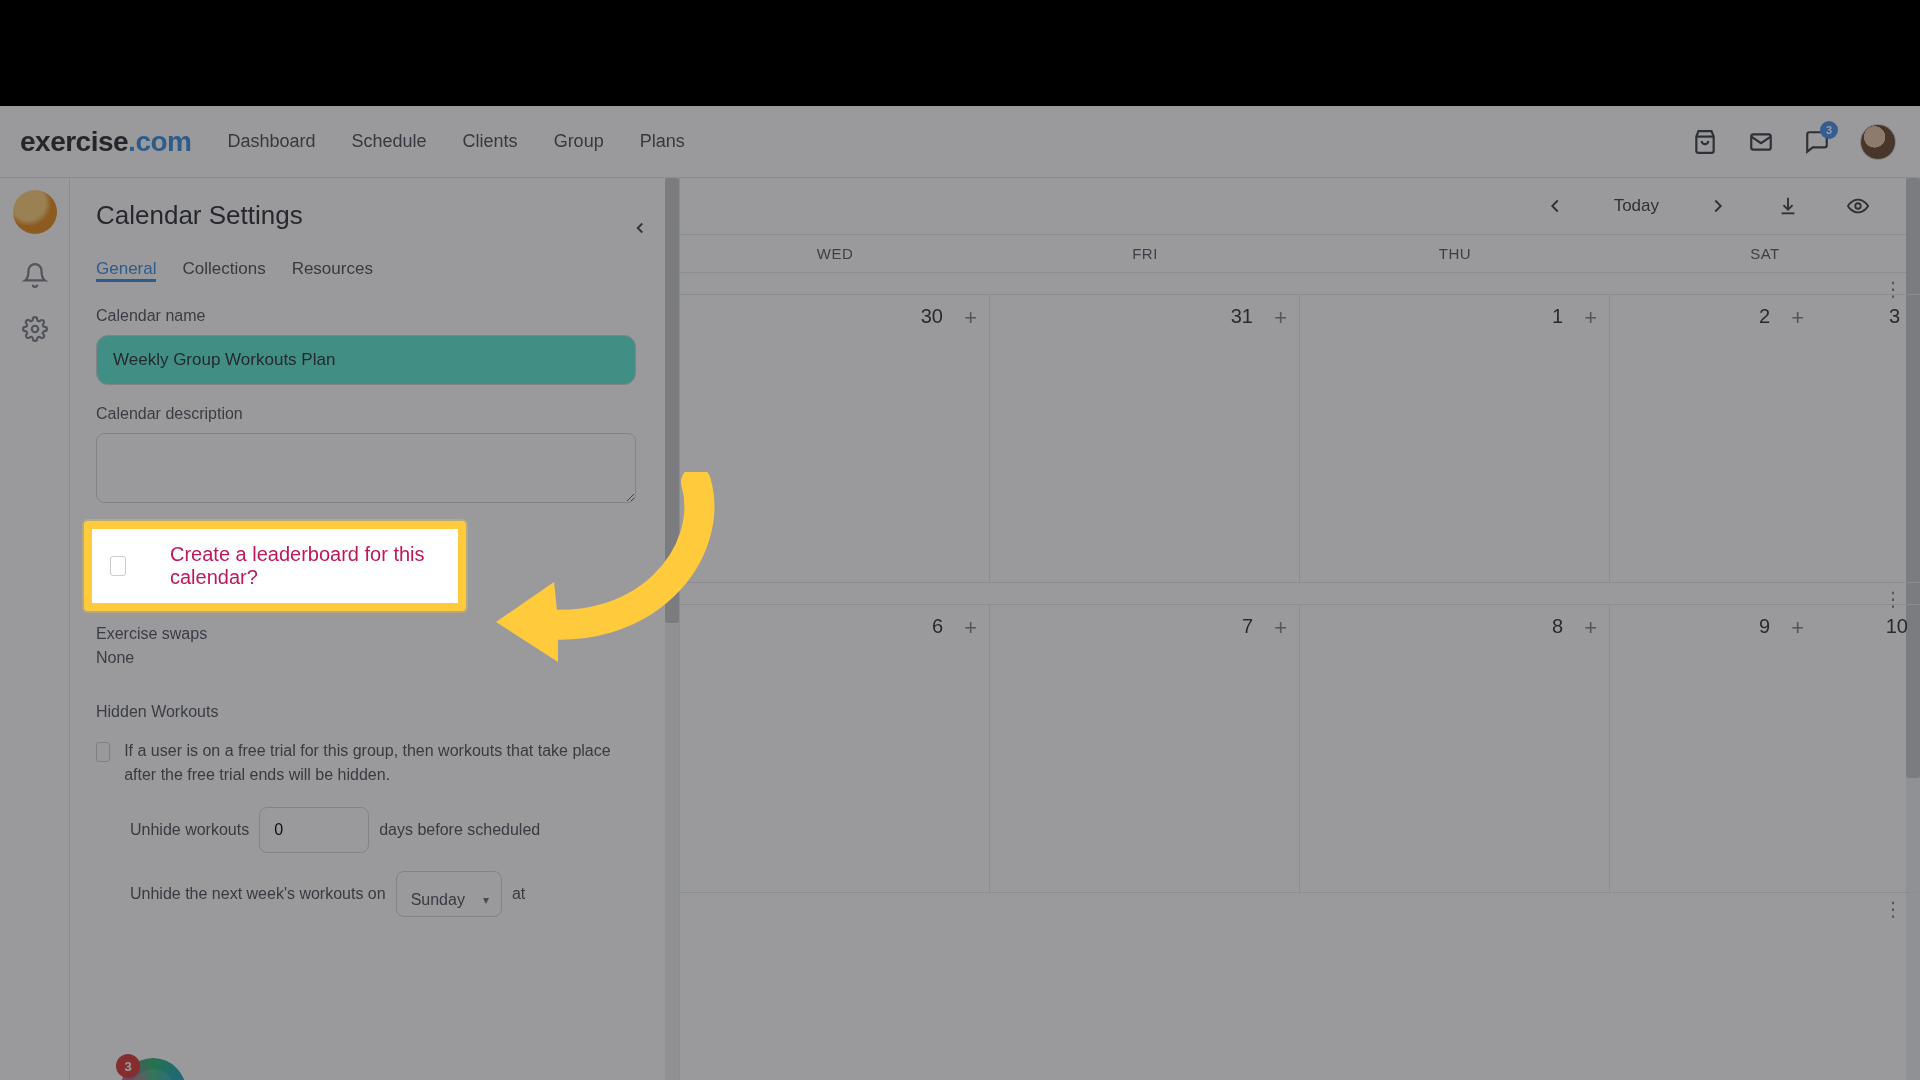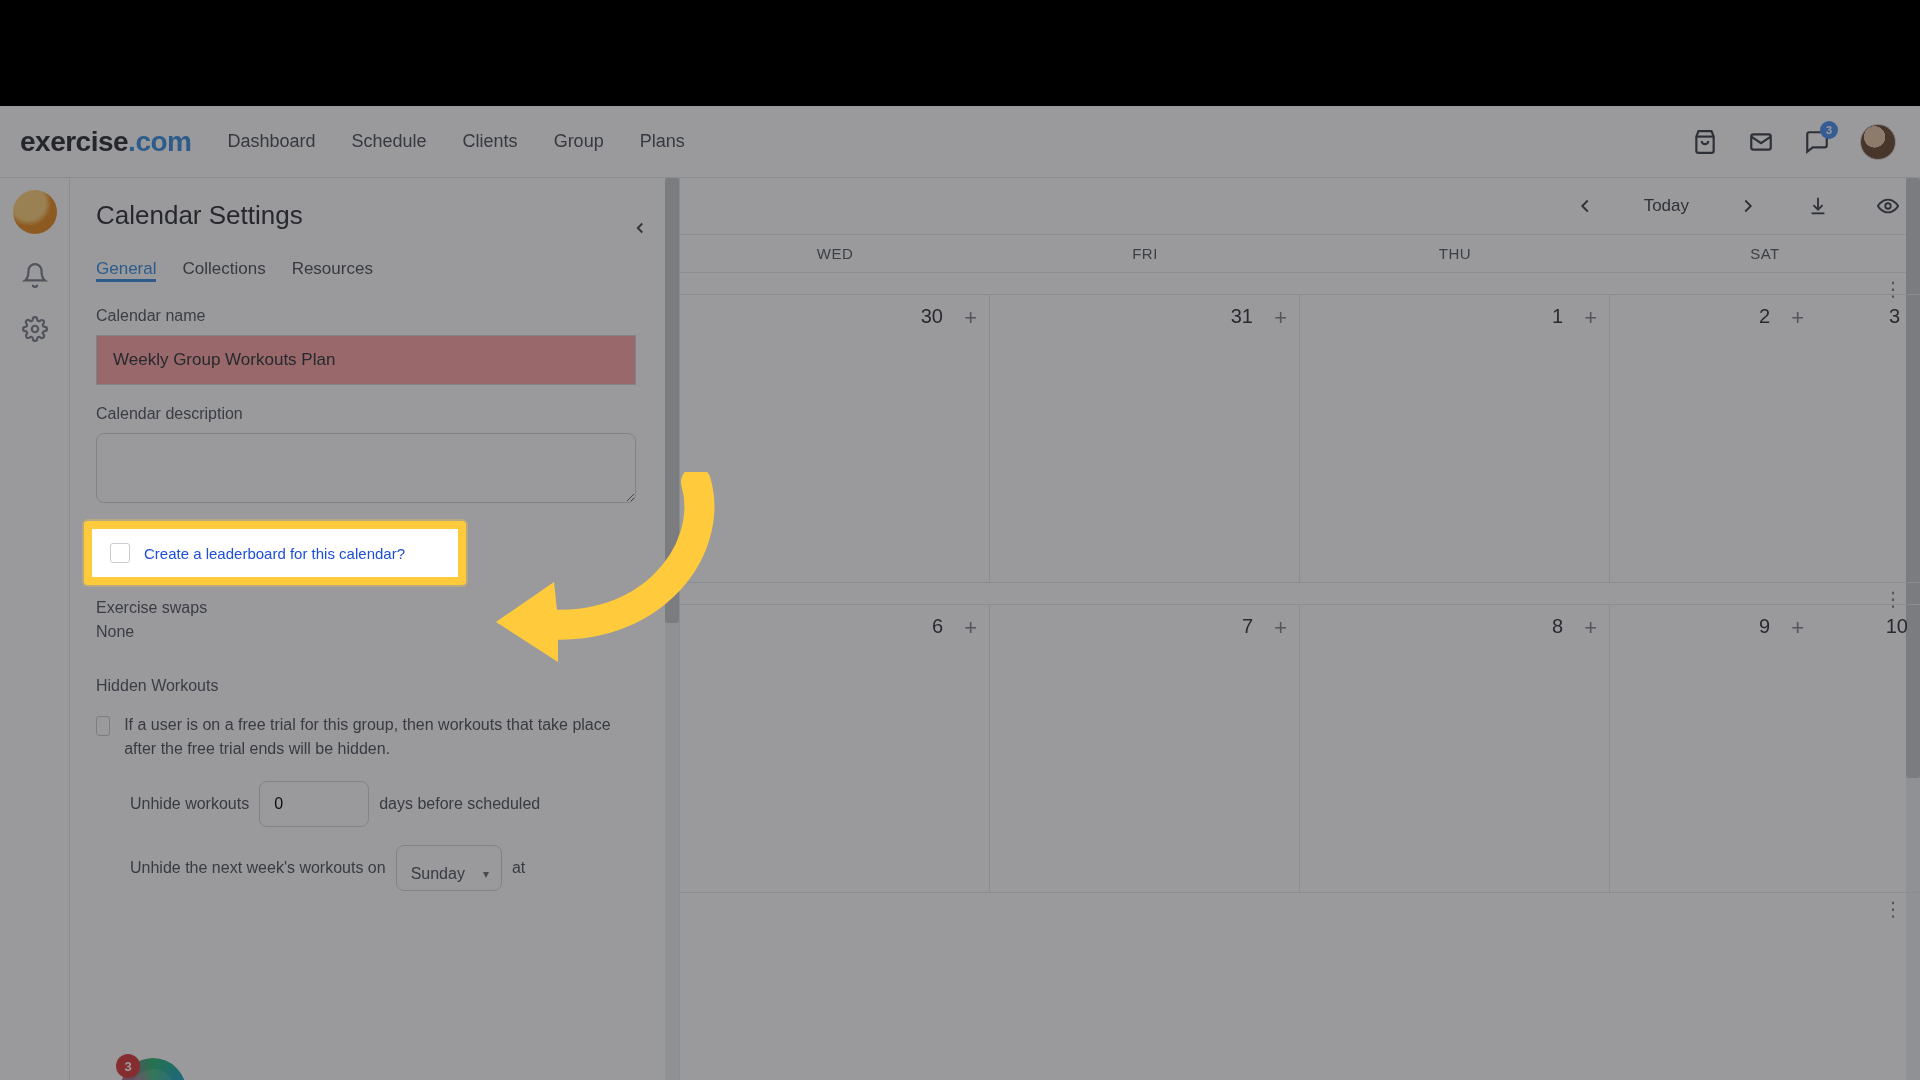--- a/index.html
+++ b/index.html
@@ -83,22 +83,22 @@
   .panel-scrollthumb { position:absolute; right:0; top:0; width:14px; height:46%; background:#c7c9cd; border-radius:3px; }
   .panel-title { font-size:26px; font-weight:500; color:#2c3038; margin-bottom:28px; display:flex; align-items:flex-end; justify-content:space-between; }
   .chev-left { width:18px; height:18px; }
   .chev-left svg { width:18px; height:18px; stroke:#444; fill:none; stroke-width:2.5; }
   .tabs { display:flex; gap:26px; font-size:17px; border-bottom:1px solid transparent; margin-bottom:24px; }
   .tab { color:#4b505a; cursor:pointer; }
   .tab.active { color:#3a8dde; border-bottom:3px solid #3a8dde; }
   .field-label { font-size:16px; color:#515660; margin-bottom:10px; }
   .text-input {
     width:540px; height:50px;
-    border:1px solid #d3d6db; border-radius:0; padding:0 16px;
-    font-size:17px; color:#2c3038; background:#fca5a5;
+    border:1px solid #d3d6db; border-radius:12px; padding:0 16px;
+    font-size:17px; color:#2c3038; background:#5eead4;
   }
   .textarea {
     width:540px; height:70px;
     border:1px solid #d3d6db; border-radius:8px; padding:10px 14px;
     font-size:16px; color:#2c3038; background:#fff; resize:both;
   }
   .section-gap { height:20px; }
   
   .leaderboard-highlight {
     position:relative;
@@ -108,39 +108,39 @@
     border-radius:4px;
     padding:14px 18px;
     margin:14px 0 14px -12px;
     width:382px;
     display:flex; align-items:center; gap:14px;
     box-shadow: 0 0 0 2px rgba(255,203,61,.3);
   }
   .chk {
     width:20px; height:20px; border:1.5px solid #c9ccd1; border-radius:3px; background:#fff;
   }
-  .leader-label { font-size:15px; color:#1d4ed8; }
+  .leader-label { font-size:20px; color:#be185d;margin-left:30px; }
   .plain-label { font-size:16px; color:#525762; margin:8px 0; }
   .checkbox-row { display:flex; align-items:flex-start; gap:14px; font-size:16px; color:#4d525b; line-height:1.5; max-width:540px; }
   .inline-row { display:flex; align-items:center; gap:10px; font-size:16px; color:#4d525b; }
   .small-input {
     width:110px; height:46px; border:1px solid #d3d6db; border-radius:8px; padding:0 14px; font-size:16px;
   }
   .select {
     height:46px; border:1px solid #d3d6db; border-radius:8px; padding:12px 36px 0 14px;
     font-size:16px; color:#4d525b; background:#fff; position:relative; display:inline-flex; align-items:center;
   }
   .select::after { content:"▾"; position:absolute; right:12px; font-size:12px; color:#6a6f78; }
   
   .calendar {
     flex:1;
     position:relative;
     overflow:hidden;
   }
-  .cal-toolbar { height:56px; display:flex; align-items:center; justify-content:flex-end; gap:48px; padding-right:21px; color:#3a3f47; font-size:17px; }
+  .cal-toolbar { height:56px; display:flex; align-items:center; justify-content:flex-end; gap:48px; padding-right:51px; color:#3a3f47; font-size:17px; }
   .cal-ico { width:22px; height:22px; display:flex; align-items:center; justify-content:center; }
   .cal-ico svg { width:22px; height:22px; stroke:currentColor; fill:none; stroke-width:2; }
   .cal-header { display:grid; grid-template-columns: repeat(4, 1fr); border-top:1px solid #e6e8eb; border-bottom:1px solid #e6e8eb; }
   .cal-header .day { text-align:center; font-size:15px; color:#555a63; padding:10px 0; font-weight:500; letter-spacing:0.5px; }
   .cal-grid { display:grid; grid-template-columns: repeat(4, 1fr); grid-auto-rows: 288px; }
   .cell { border-right:1px solid #e6e8eb; border-bottom:1px solid #e6e8eb; position:relative;text-align:right; }
   .cell .num { position:absolute; top:10px; right:46px; font-size:20px; color:#30343b; }
   .cell .plus { position:absolute; top:10px; right:12px; font-size:22px; color:#7e838c; }
   .weekmenu { position:absolute; right:18px; top:4px; font-size:20px; color:#7e838c; letter-spacing:-1px; }
   .weekmenu-row { position:relative; height:22px; grid-column:1 / -1; border-bottom:1px solid #e6e8eb; }

